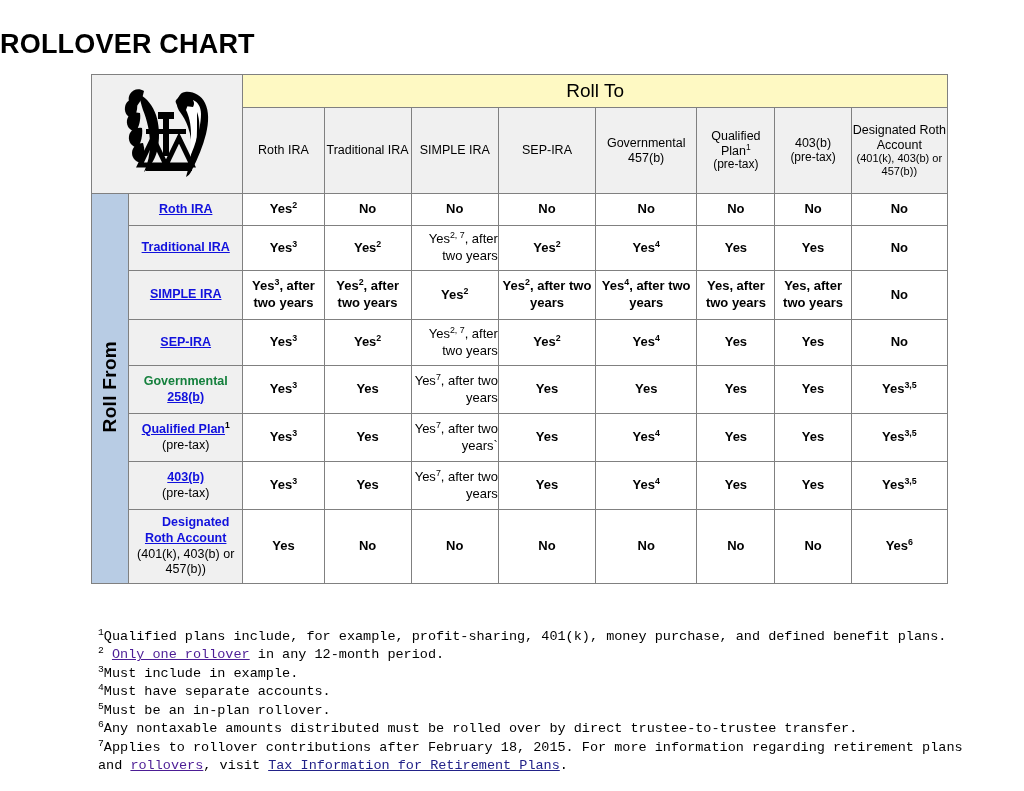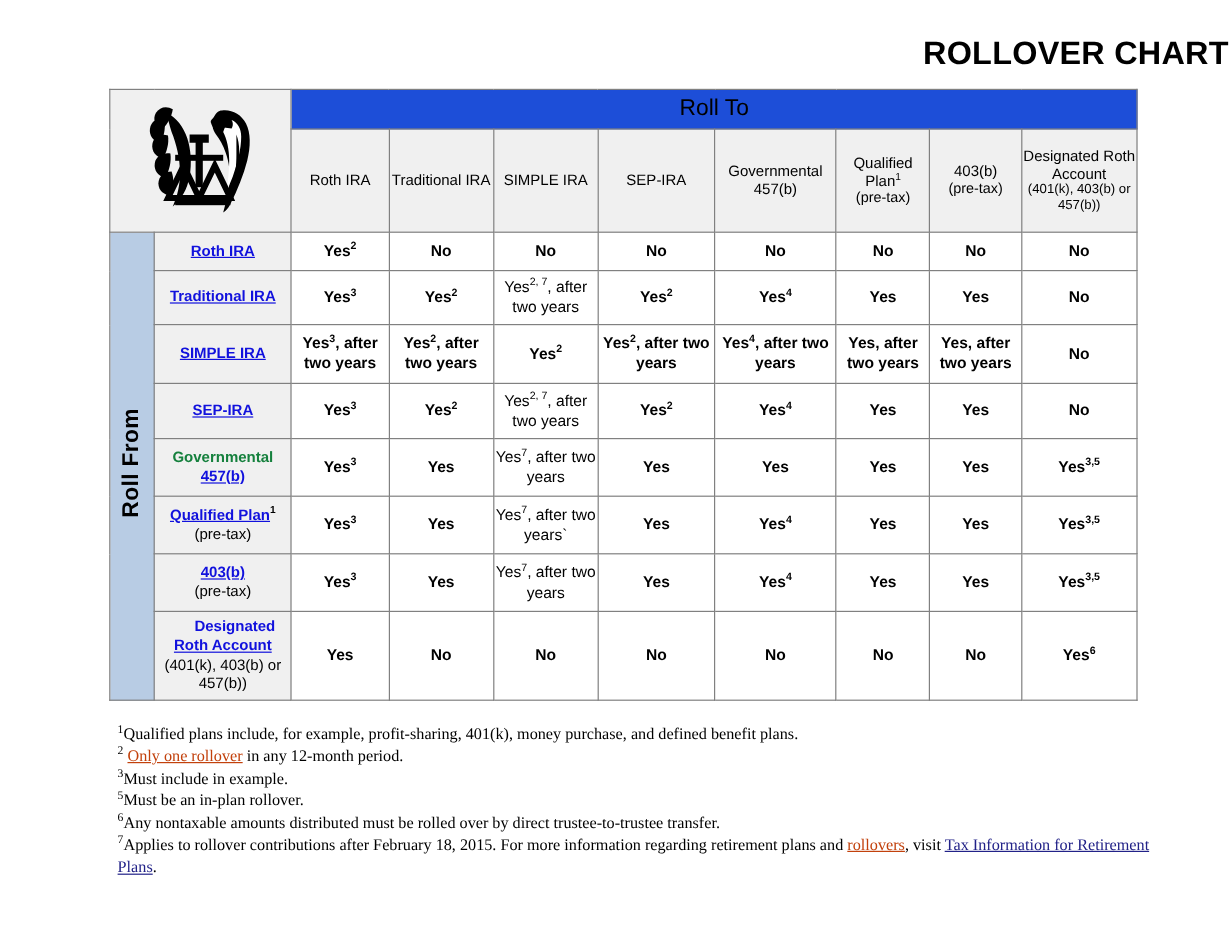--- a/index.html
+++ b/index.html
@@ -11,21 +11,21 @@
     width: 1024px;
     height: 791px;
     font-family: "Liberation Sans", sans-serif;
     color: #000000;
     position: relative;
     overflow: hidden;
   }
 
   
   .page-title {
-    text-align: right;
+    text-align: left;
     font-family: "Liberation Sans", sans-serif;
     font-weight: bold;
     font-size: 27px;
     letter-spacing: 0.2px;
     margin: 31px 0 0 0;
     line-height: 1;
   }
 
   
   .chart-wrap {
@@ -62,21 +62,21 @@
   
   .logo-cell {
     background: #f0f0f0;
     text-align: center;
     vertical-align: middle;
     height: 117px;
   }
   .logo-cell svg { display: block; margin: 0 auto; }
 
   .rollto-banner {
-    background: #1d4ed8;
+    background: #fef9c3;
     text-align: center;
     font-weight: bold;
     font-size: 19px;
     height: 32px;
     line-height: 32px;
   }
 
   .colhead {
     background: #f0f0f0;
     text-align: center;
@@ -152,48 +152,48 @@
     background: #ffffff;
     text-align: center;
     font-size: 13px;
     line-height: 1.3;
     padding: 5px 4px;
     vertical-align: top;
   }
   .cell.mid { vertical-align: middle; font-weight: bold; }
   .cell .wrap2 {
     display: inline-block;
-    text-align: center;
+    text-align: right;
   }
 
   
   .r1 td { height: 31px; }
   .r2 td { height: 44px; }
   .r3 td { height: 48px; }
   .r4 td { height: 45px; }
   .r5 td { height: 47px; }
   .r6 td { height: 47px; }
   .r7 td { height: 47px; }
   .r8 td { height: 73px; }
 
   
   .footnotes {
     position: absolute;
     left: 98px;
-    top: 603px;
+    top: 628px;
     width: 880px;
-    font-family: Liberation Serif, serif;
+    font-family: Liberation Mono, monospace;
     font-size: 13.5px;
     line-height: 1.37;
     color: #000;
   }
   .footnotes div { white-space: normal; }
   .footnotes sup { font-size: 0.72em; }
   .footnotes a.f-link {
-    color: #c2410c;
+    color: #4c1d95;
     text-decoration: underline;
   }
   .footnotes a.f-link-dark {
     color: #222288;
     text-decoration: underline;
   }
 </style>
 </head>
 <body>
 
@@ -306,21 +306,21 @@
           <td class="cell mid"><span>Yes<sup>3</sup></span></td>
           <td class="cell mid"><span>Yes<sup>2</sup></span></td>
           <td class="cell"><span class="wrap2">Yes<sup>2, 7</sup>, after two years</span></td>
           <td class="cell mid"><span>Yes<sup>2</sup></span></td>
           <td class="cell mid"><span>Yes<sup>4</sup></span></td>
           <td class="cell mid"><span>Yes</span></td>
           <td class="cell mid"><span>Yes</span></td>
           <td class="cell mid"><span>No</span></td>
         </tr>
         <tr class="r5">
-          <td class="rowlabel"><span class="blk">Governmental</span><br><a class="lnk" href="#">457(b)</a></td>
+          <td class="rowlabel"><span class="blk">Governmental</span><br><a class="lnk" href="#">258(b)</a></td>
           <td class="cell mid"><span>Yes<sup>3</sup></span></td>
           <td class="cell mid"><span>Yes</span></td>
           <td class="cell"><span class="wrap2">Yes<sup>7</sup>, after two years</span></td>
           <td class="cell mid"><span>Yes</span></td>
           <td class="cell mid"><span>Yes</span></td>
           <td class="cell mid"><span>Yes</span></td>
           <td class="cell mid"><span>Yes</span></td>
           <td class="cell mid"><span>Yes<sup>3,5</sup></span></td>
         </tr>
         <tr class="r6">
@@ -357,16 +357,17 @@
           <td class="cell mid"><span>Yes<sup>6</sup></span></td>
         </tr>
       </tbody>
   </table>
 </div>
 
 <div class="footnotes" id="footnotes">
     <div><sup>1</sup><span>Qualified plans include, for example, profit-sharing, 401(k), money purchase, and defined benefit plans.</span></div>
     <div><sup>2</sup><span> </span><a class="f-link" href="#">Only one rollover</a><span> in any 12-month period.</span></div>
     <div><sup>3</sup><span>Must include in example.</span></div>
+    <div><sup>4</sup><span>Must have separate accounts.</span></div>
     <div><sup>5</sup><span>Must be an in-plan rollover.</span></div>
     <div><sup>6</sup><span>Any nontaxable amounts distributed must be rolled over by direct trustee-to-trustee transfer.</span></div>
     <div><sup>7</sup><span>Applies to rollover contributions after February 18, 2015. For more information regarding retirement plans and </span><a class="f-link" href="#">rollovers</a><span>, visit </span><a class="f-link-dark" href="#">Tax Information for Retirement Plans</a><span>.</span></div>
   </div>
 
 </body></html>

